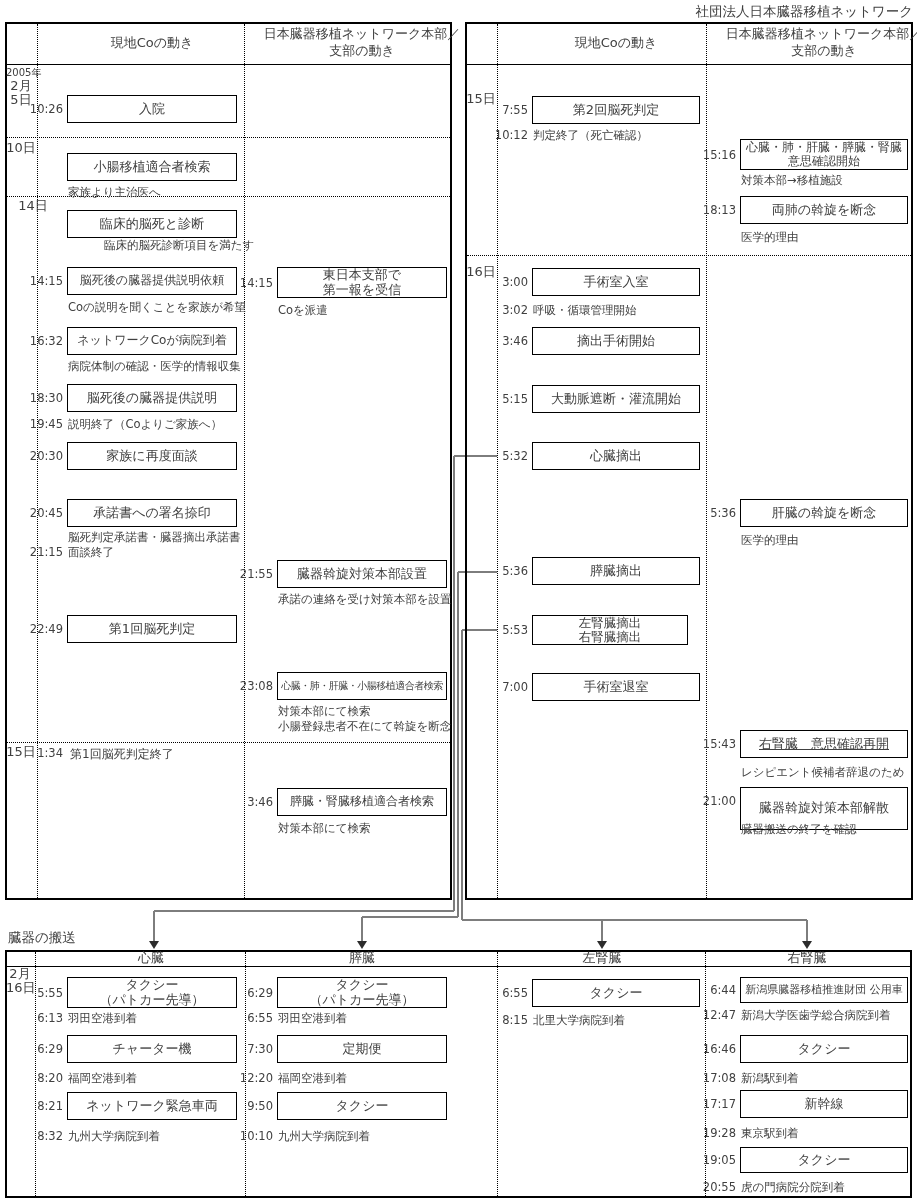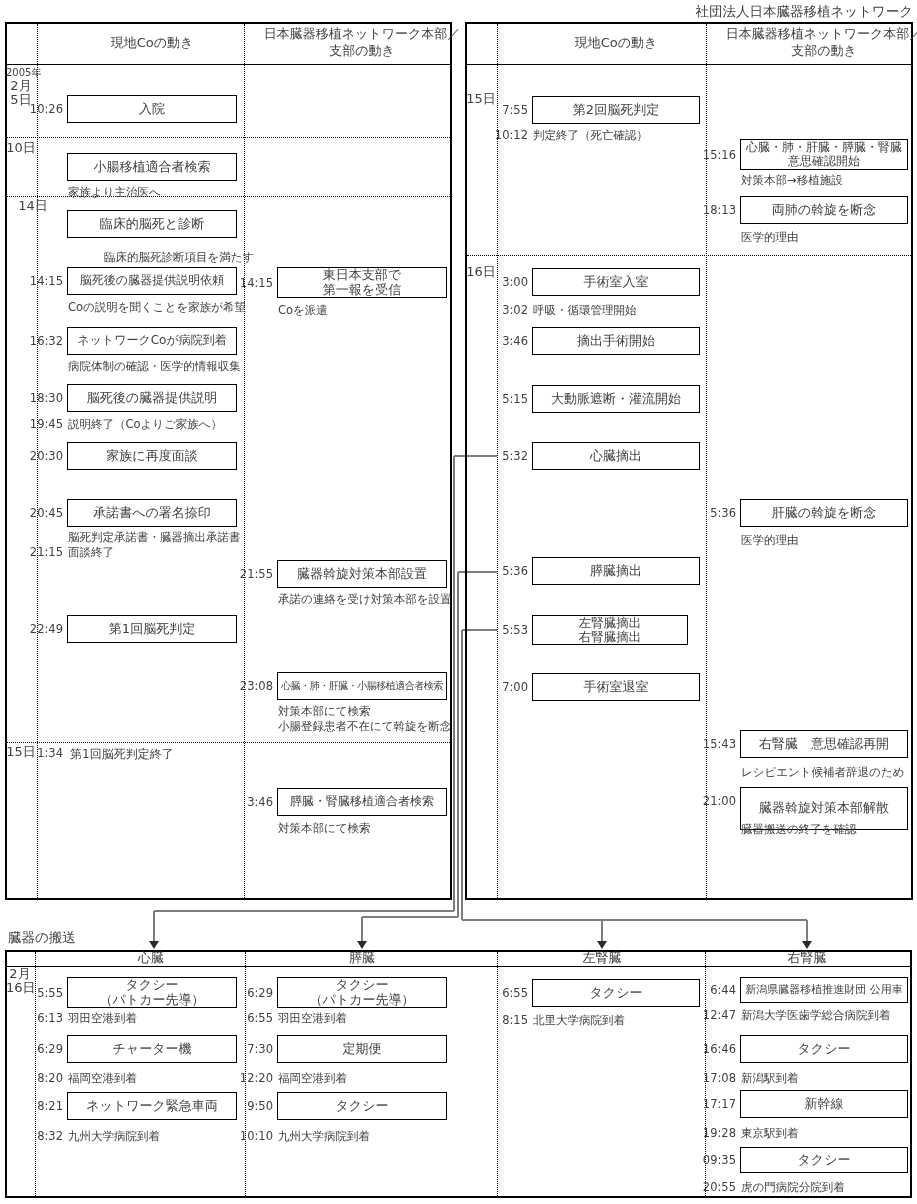--- a/index.html
+++ b/index.html
@@ -83,21 +83,21 @@
       <div class="evbox" style="left: 67px; top: 95px; width: 170px; height: 28px;">
         <div>入院</div>
       </div>
       <div class="evbox" style="left: 67px; top: 153px; width: 170px; height: 28px;">
         <div>小腸移植適合者検索</div>
       </div>
       <div class="note" style="left: 68px; top: 185px;">家族より主治医へ</div>
       <div class="evbox" style="left: 67px; top: 210px; width: 170px; height: 28px;">
         <div>臨床的脳死と診断</div>
       </div>
-      <div class="note" style="left: 68px; top: 250px; padding-left: 36px;">臨床的脳死診断項目を満たす</div>
+      <div class="note" style="left: 68px; top: 238px; padding-left: 36px;">臨床的脳死診断項目を満たす</div>
       <div class="time" style="left: 20px; top: 274px; width: 43px;">14:15</div>
       <div class="evbox" style="left: 67px; top: 267px; width: 170px; height: 28px; font-size: 12px;">
         <div>脳死後の臓器提供説明依頼</div>
       </div>
       <div class="note" style="left: 68px; top: 300px;">Coの説明を聞くことを家族が希望</div>
       <div class="time" style="left: 20px; top: 334px; width: 43px;">16:32</div>
       <div class="evbox" style="left: 67px; top: 327px; width: 170px; height: 28px; font-size: 12px;">
         <div>ネットワークCoが病院到着</div>
       </div>
       <div class="note" style="left: 68px; top: 359px;">病院体制の確認・医学的情報収集</div>
@@ -211,21 +211,21 @@
       <div class="time" style="left: 485px; top: 623px; width: 43px;">5:53</div>
       <div class="evbox" style="left: 532px; top: 615px; width: 156px; height: 30px; font-size: 12.5px;">
         <div>左腎臓摘出</div>
         <div>右腎臓摘出</div>
       </div>
       <div class="time" style="left: 485px; top: 680px; width: 43px;">7:00</div>
       <div class="evbox" style="left: 532px; top: 673px; width: 168px; height: 28px;">
         <div>手術室退室</div>
       </div>
       <div class="time" style="left: 693px; top: 737px; width: 43px;">15:43</div>
-      <div class="evbox" style="left: 740px; top: 730px; width: 168px; height: 28px;">
+      <div class="evbox" style="left: 740px; top: 730px; width: 168px; height: 28px; text-decoration: underline;">
         <div>右腎臓　意思確認再開</div>
       </div>
       <div class="note" style="left: 741px; top: 765px;">レシピエント候補者辞退のため</div>
       <div class="time" style="left: 693px; top: 794px; width: 43px;">21:00</div>
       <div class="evbox" style="left: 740px; top: 787px; width: 168px; height: 43px;">
         <div>臓器斡旋対策本部解散</div>
       </div>
       <div class="note" style="left: 741px; top: 822px;">臓器搬送の終了を確認</div>
       <div class="tbl" style="left: 5px; top: 950px; width: 907px; height: 248px;"></div>
       <div class="vsep" style="left: 35px; top: 952px; height: 244px;"></div>
@@ -304,20 +304,20 @@
         <div>タクシー</div>
       </div>
       <div class="time" style="left: 693px; top: 1071px; width: 43px; text-align: right;">17:08</div>
       <div class="note" style="left: 741px; top: 1071px;">新潟駅到着</div>
       <div class="time" style="left: 693px; top: 1097px; width: 43px;">17:17</div>
       <div class="evbox" style="left: 740px; top: 1090px; width: 168px; height: 28px;">
         <div>新幹線</div>
       </div>
       <div class="time" style="left: 693px; top: 1126px; width: 43px;">19:28</div>
       <div class="note" style="left: 741px; top: 1126px;">東京駅到着</div>
-      <div class="time" style="left: 693px; top: 1153px; width: 43px;">09:35</div>
+      <div class="time" style="left: 693px; top: 1153px; width: 43px;">19:05</div>
       <div class="evbox" style="left: 740px; top: 1147px; width: 168px; height: 26px;">
         <div>タクシー</div>
       </div>
       <div class="time" style="left: 693px; top: 1180px; width: 43px;">20:55</div>
       <div class="note" style="left: 741px; top: 1180px;">虎の門病院分院到着</div>
     </div>
 </div>
 
 </body></html>

